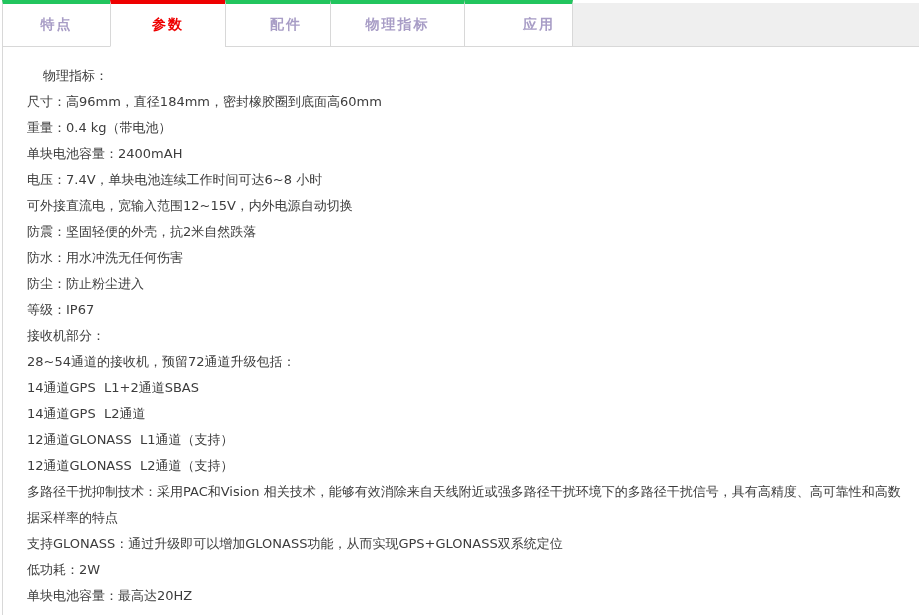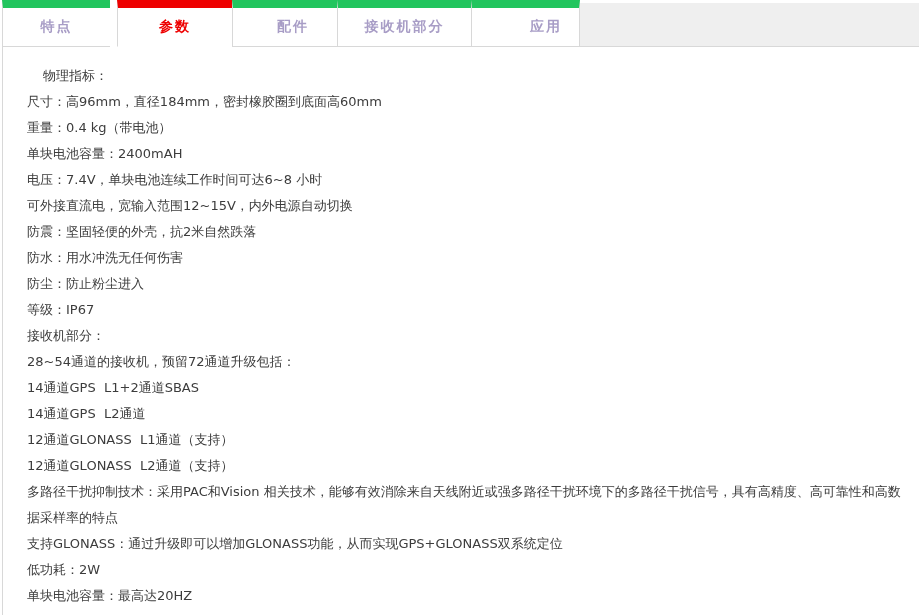--- a/index.html
+++ b/index.html
@@ -19,35 +19,35 @@
   .tabbar {
     display: flex;
     align-items: stretch;
     height: 47px;
     padding-left: 2px;
     box-sizing: border-box;
   }
   .tab {
     box-sizing: border-box;
     background: #ffffff;
-    border-top: 8px solid #22c55e;
+    border-top: 4px solid #22c55e;
     border-left: 1px solid #d8d8d8;
     border-bottom: 1px solid #d8d8d8;
     color: #a89dc6;
     font-weight: bold;
     font-size: 14px;
     letter-spacing: 2px;
     display: flex;
     align-items: center;
     justify-content: center;
     cursor: pointer;
     user-select: none;
   }
   .tab.w1 { width: 108px; }
-  .tab.w2 { width: 115px; margin-left: 7px; }
+  .tab.w2 { width: 115px; }
   .tab.w3 { width: 105px; padding-left: 16px; }
   .tab.w4 { width: 134px; }
   .tab.w5 { width: 109px; border-right: 1px solid #d8d8d8; padding-left: 41px; }
   .tab.active {
     border-top-color: #ee0000;
     color: #ee0000;
     border-bottom-color: #ffffff;
   }
   .tab-filler {
     flex: 1;
@@ -77,21 +77,21 @@
 </style>
 </head>
 <body>
 
 <div class="page">
 
   <div class="tabbar">
     <div class="tab w1">特点</div>
     <div class="tab w2 active">参数</div>
     <div class="tab w3">配件</div>
-    <div class="tab w4">接收机部分</div>
+    <div class="tab w4">物理指标</div>
     <div class="tab w5">应用</div>
     <div class="tab-filler"></div>
   </div>
 
   <div class="content">
     <p class="indent-first">物理指标：</p>
     <p>尺寸：高96mm，直径184mm，密封橡胶圈到底面高60mm</p>
     <p>重量：0.4 kg（带电池）</p>
     <p>单块电池容量：2400mAH</p>
     <p>电压：7.4V，单块电池连续工作时间可达6~8 小时</p>

